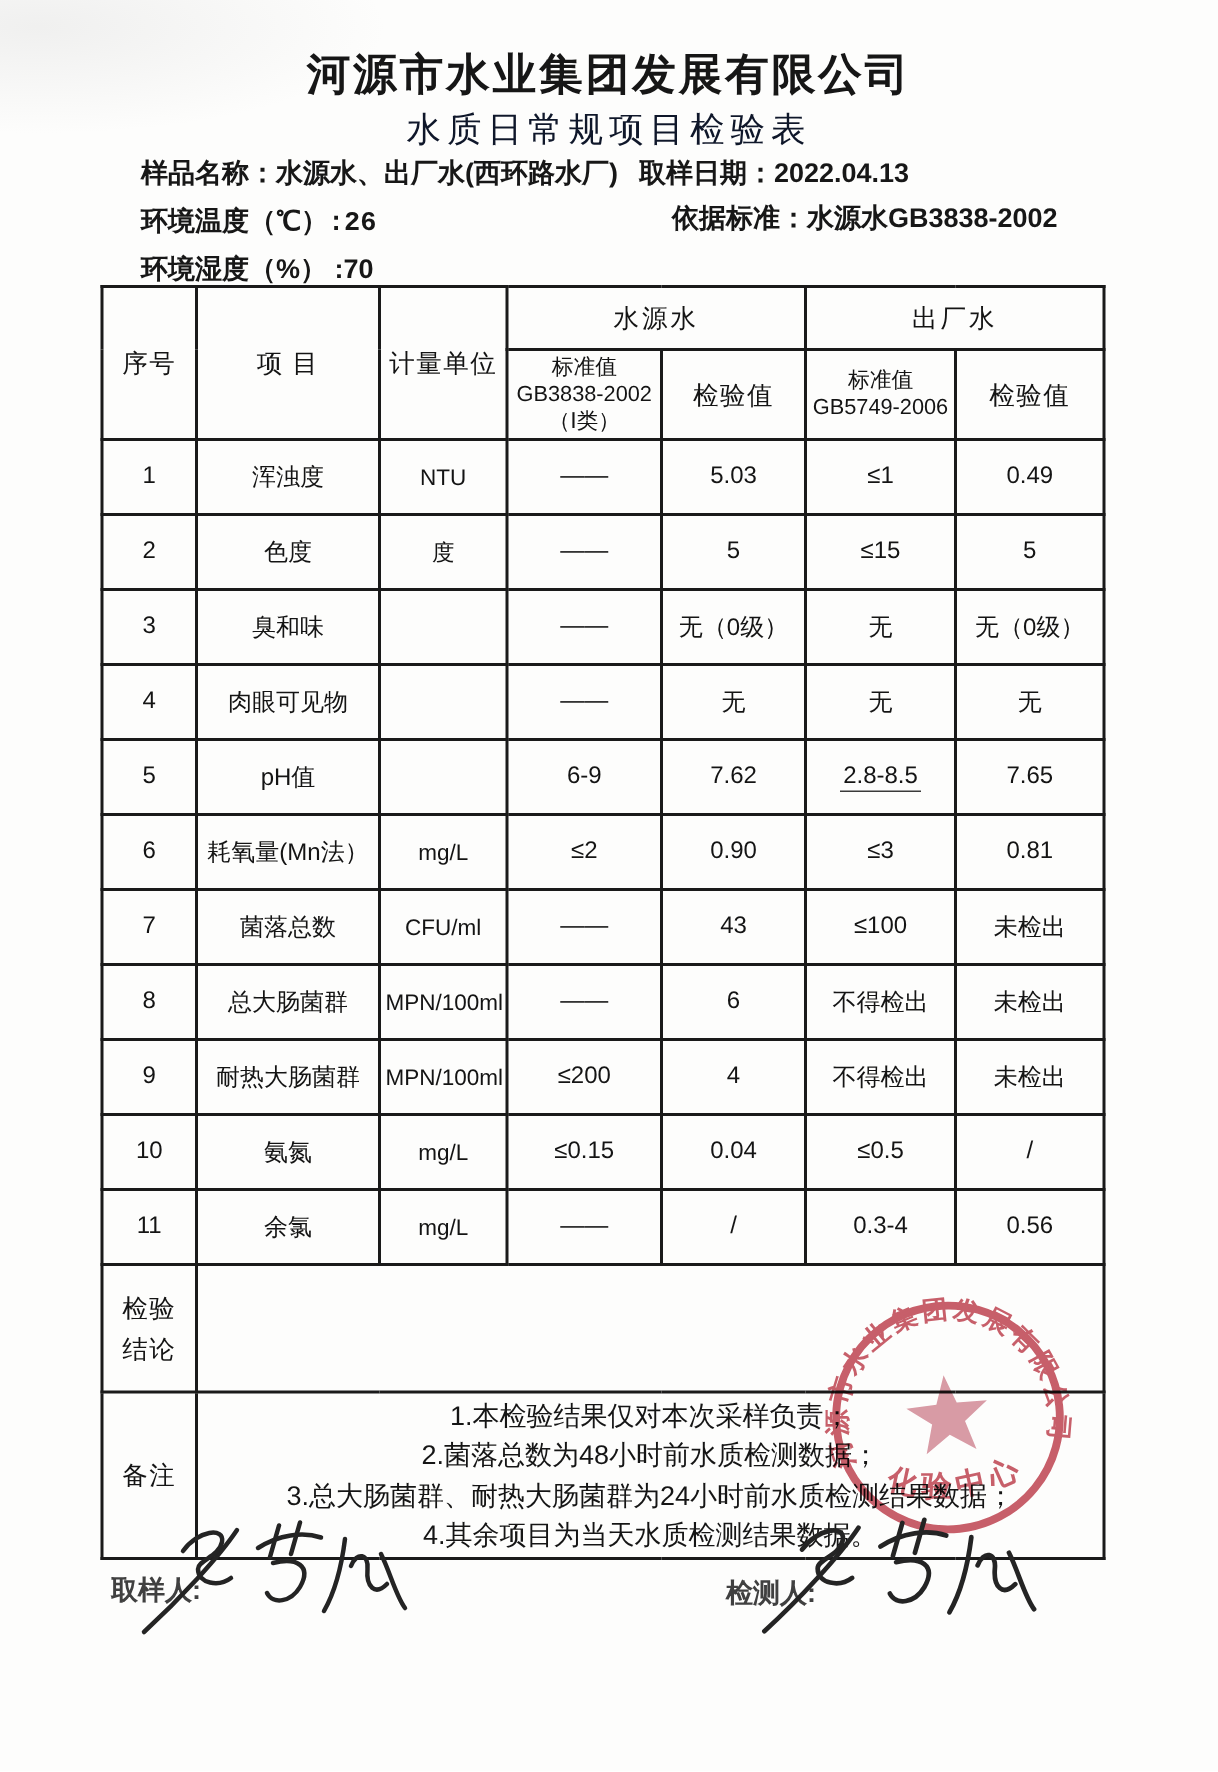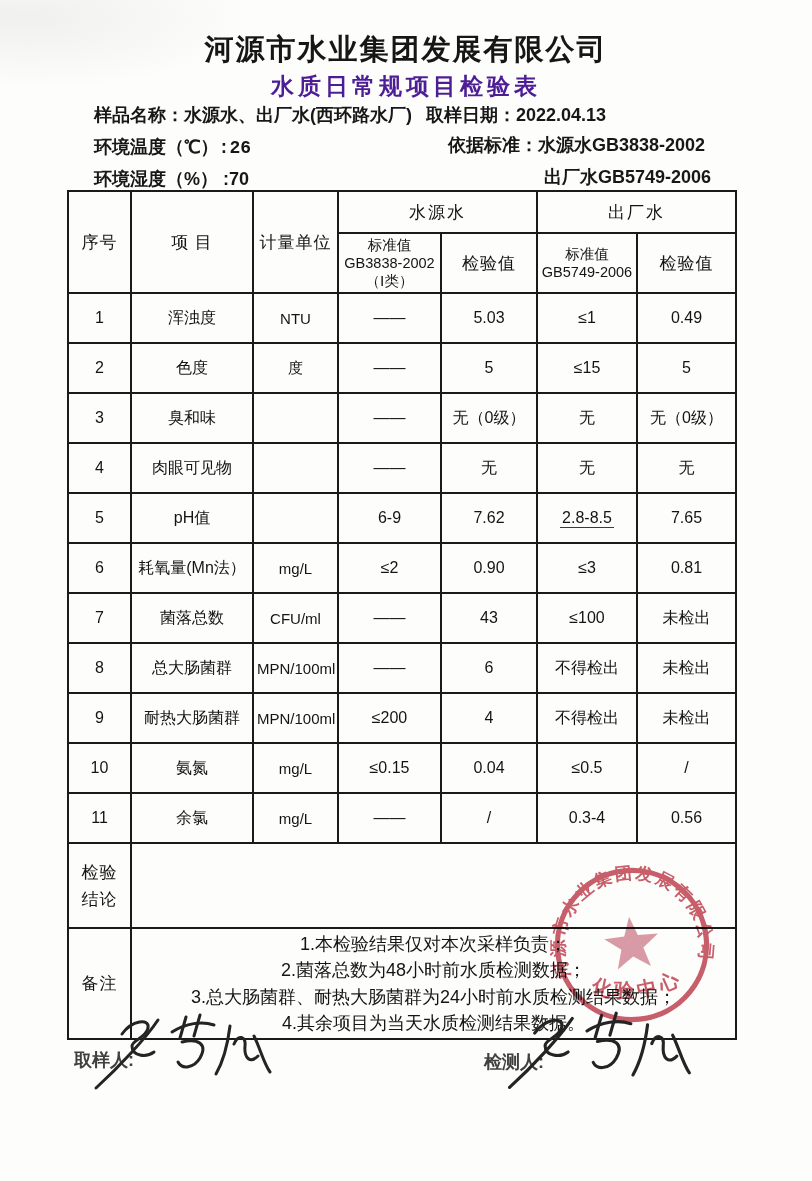--- a/index.html
+++ b/index.html
@@ -11,21 +11,21 @@
   
   .scan-shade{position:absolute;top:0;left:0;width:260px;height:90px;
     background:radial-gradient(ellipse at 10% 20%, rgba(180,180,180,.18), rgba(255,255,255,0) 70%);
     pointer-events:none;}
   .company-title{
     position:absolute;top:30px;left:0;width:100%;text-align:center;
     font-size:29px;font-weight:bold;letter-spacing:2px;color:#161616;
   }
   .report-title{
     position:absolute;top:71px;left:0;width:100%;text-align:center;
-    font-size:23px;font-weight:700;letter-spacing:4px;color:#4c1d95;
+    font-size:23px;font-weight:400;letter-spacing:4px;color:#0f172a;
   }
   .info{position:absolute;font-size:18px;font-weight:600;color:#171717;white-space:nowrap;text-align:right;}
   .info .gap{display:inline-block;width:14px;}
   .l1{top:103px;left:94px;}
   .l2a{top:135px;left:94px;font-family:Liberation Mono, monospace;}
   .l2b{top:133px;left:448px;}
   .l3a{top:167px;left:94px;}
   .l3b{top:165px;left:544px;}
 
   table.report{
@@ -75,21 +75,20 @@
   <div class="report-title">水质日常规项目检验表</div>
 
   <div class="info l1">
     <span>样品名称：</span><span>水源水、出厂水(西环路水厂)</span><span class="gap"></span><span>取样日期：</span><span>2022.04.13</span>
   </div>
   <div class="info l2a">环境温度（℃）:26</div>
   <div class="info l2b">
     <span>依据标准：</span><span>水源水GB3838-2002</span>
   </div>
   <div class="info l3a">环境湿度（%） :70</div>
-  <div class="info l3b">出厂水GB5749-2006</div>
 
   <table class="report">
     <colgroup>
       <col style="width:63px">
         <col style="width:122px">
         <col style="width:85px">
       <col style="width:103px">
         <col style="width:96px">
         <col style="width:100px">
         <col style="width:99px">

